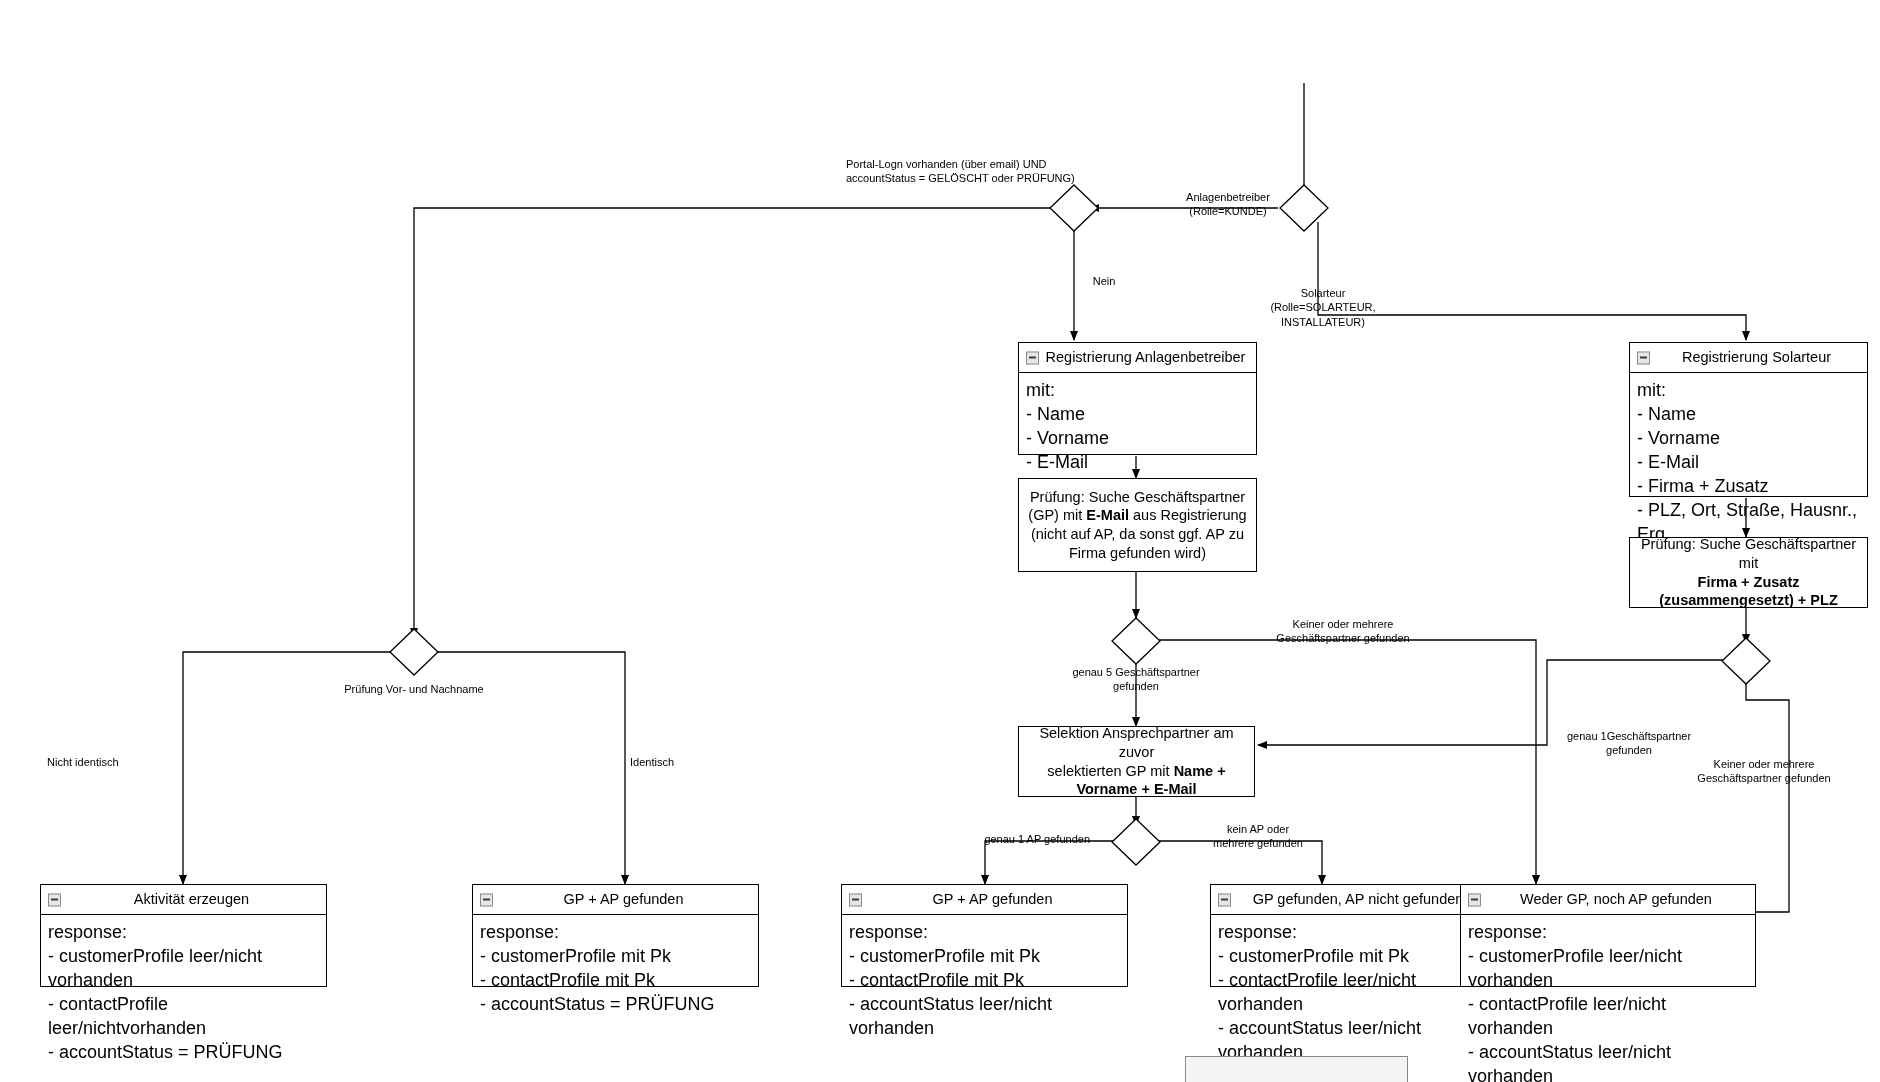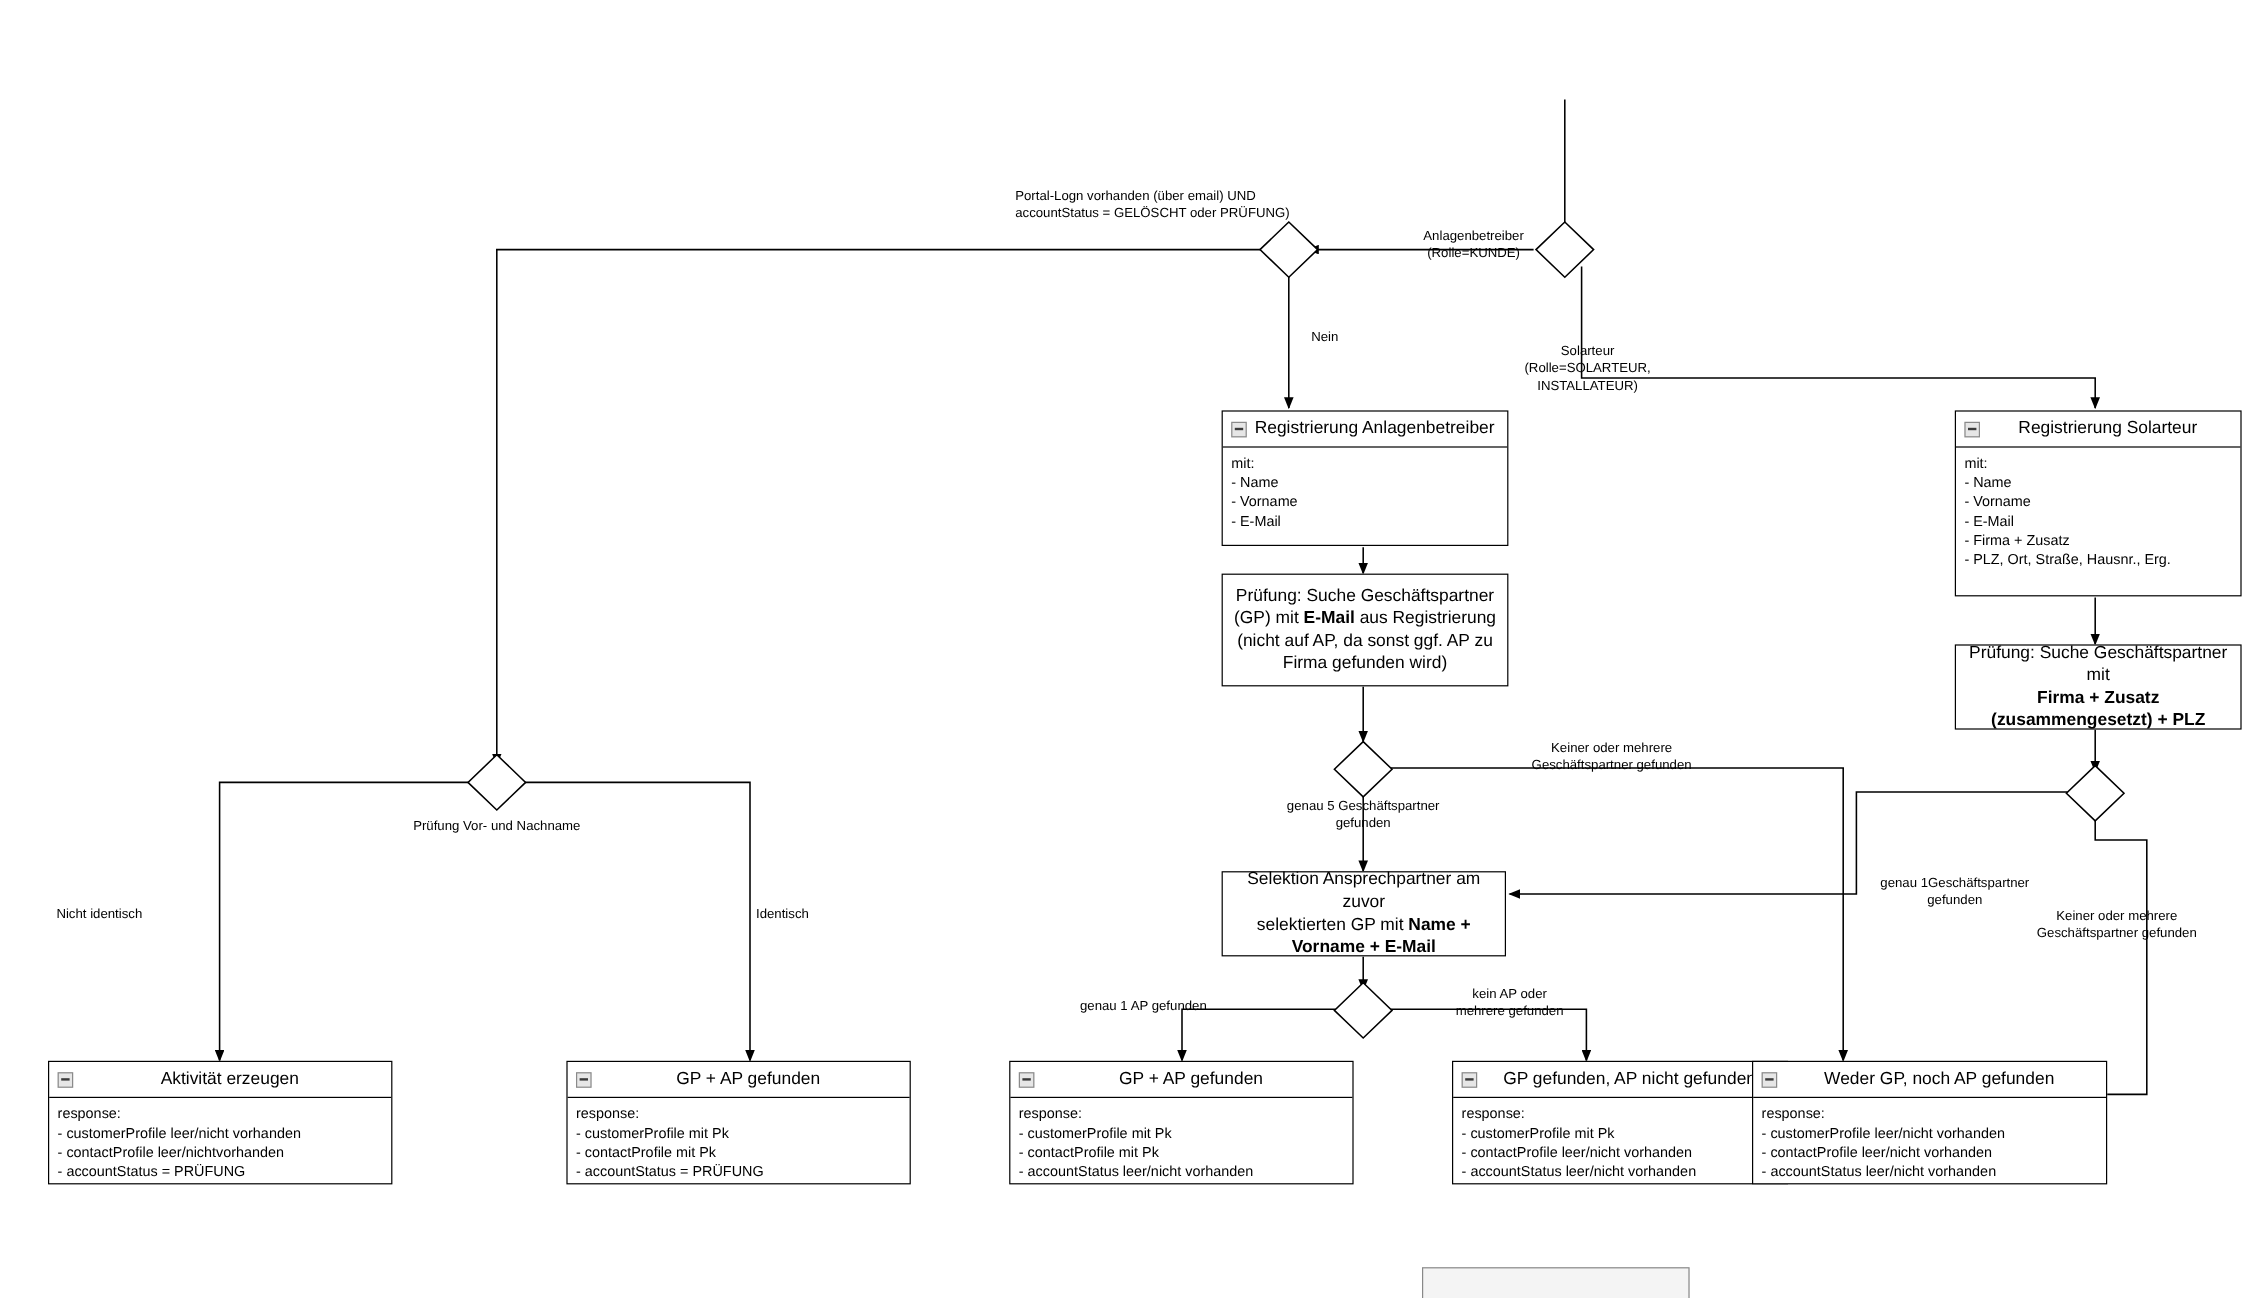--- a/index.html
+++ b/index.html
@@ -82,39 +82,39 @@
     position: absolute;
     left: 2px;
     right: 2px;
     top: 50%;
     height: 2px;
     margin-top: -1px;
     background: #3a3a3a;
   }
   .cls-body {
     padding: 6px 7px 5px 7px;
-    font-size: 12px;
+    font-size: 18px;
     line-height: 1.33;
     white-space: pre-line;
   }
   .cls-body.one-line {
     padding: 5px 7px;
     white-space: nowrap;
   }
 
   
   .lbl {
     position: absolute;
     font-size: 11px;
     color: #000000;
     line-height: 1.3;
     white-space: pre-line;
   }
   .lbl.center { text-align: center; }
-  .lbl.right  { }
+  .lbl.right  { text-align: right; }
   .lbl.left   { text-align: left; }
 
   .b { font-weight: bold; }
 </style>
 </head>
 <body>
 
 <div id="canvas">
 
   <svg class="edges" viewBox="0 0 1880 1082">

